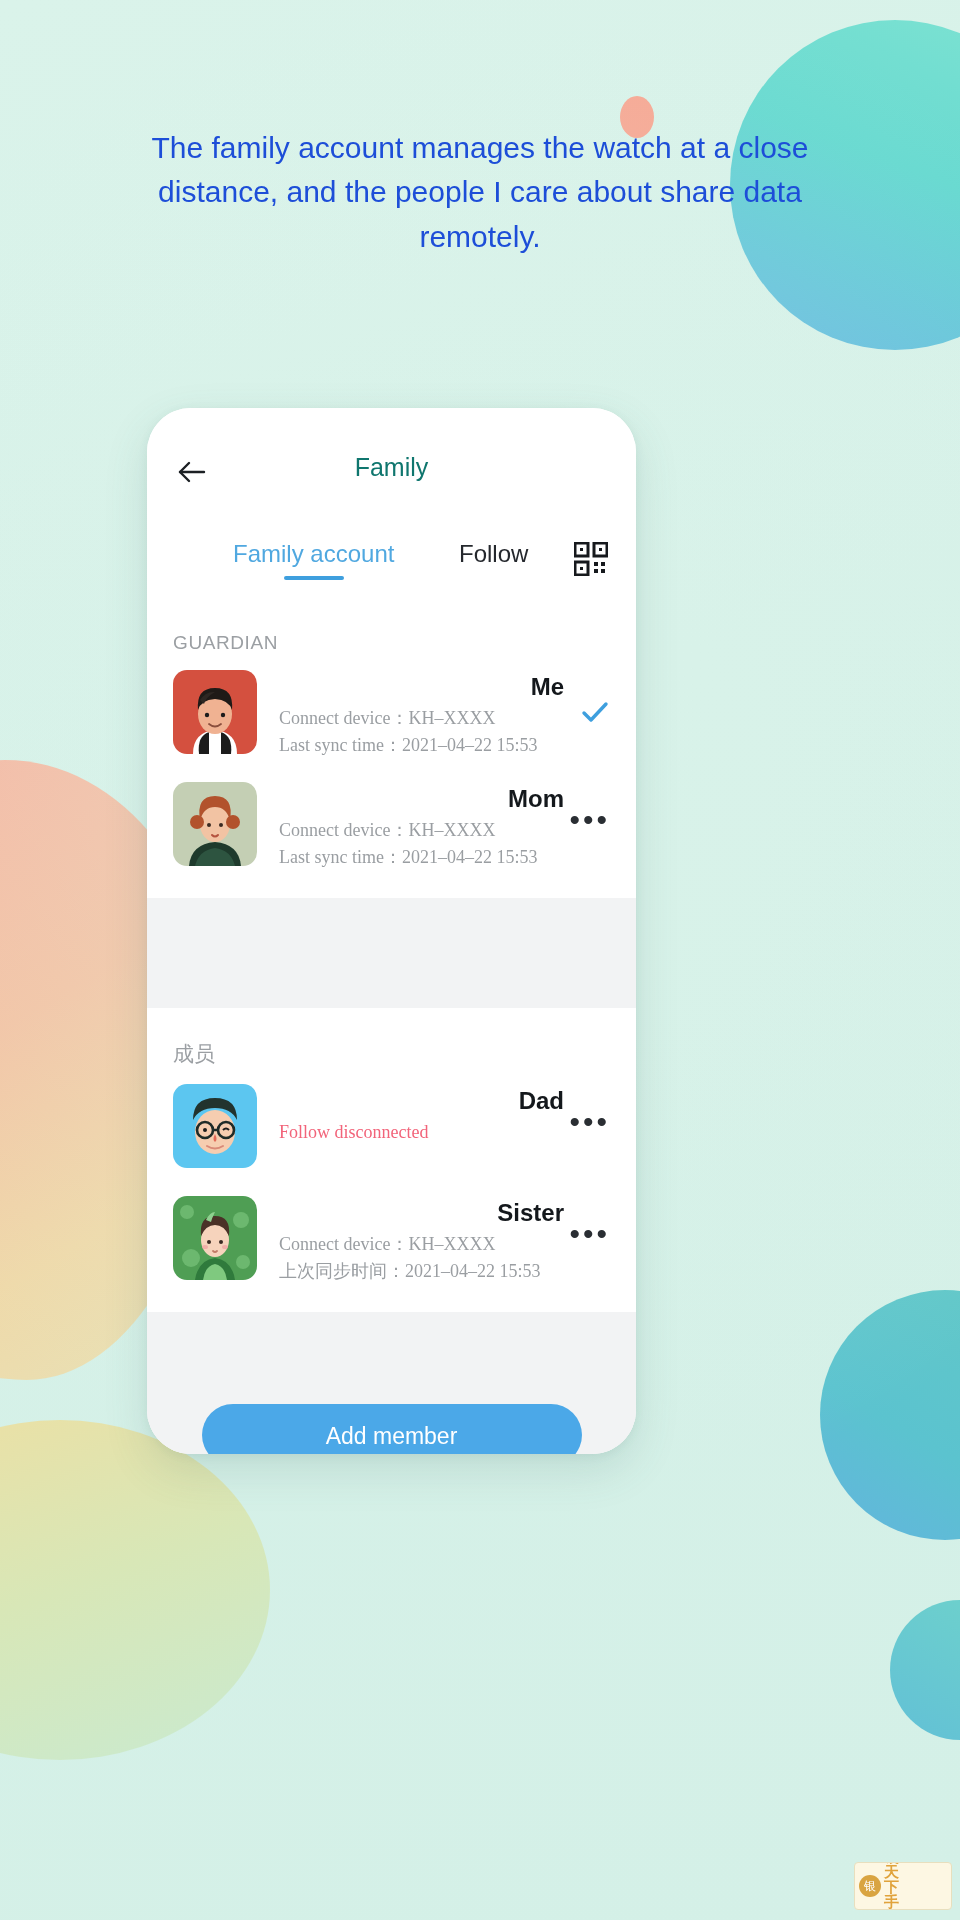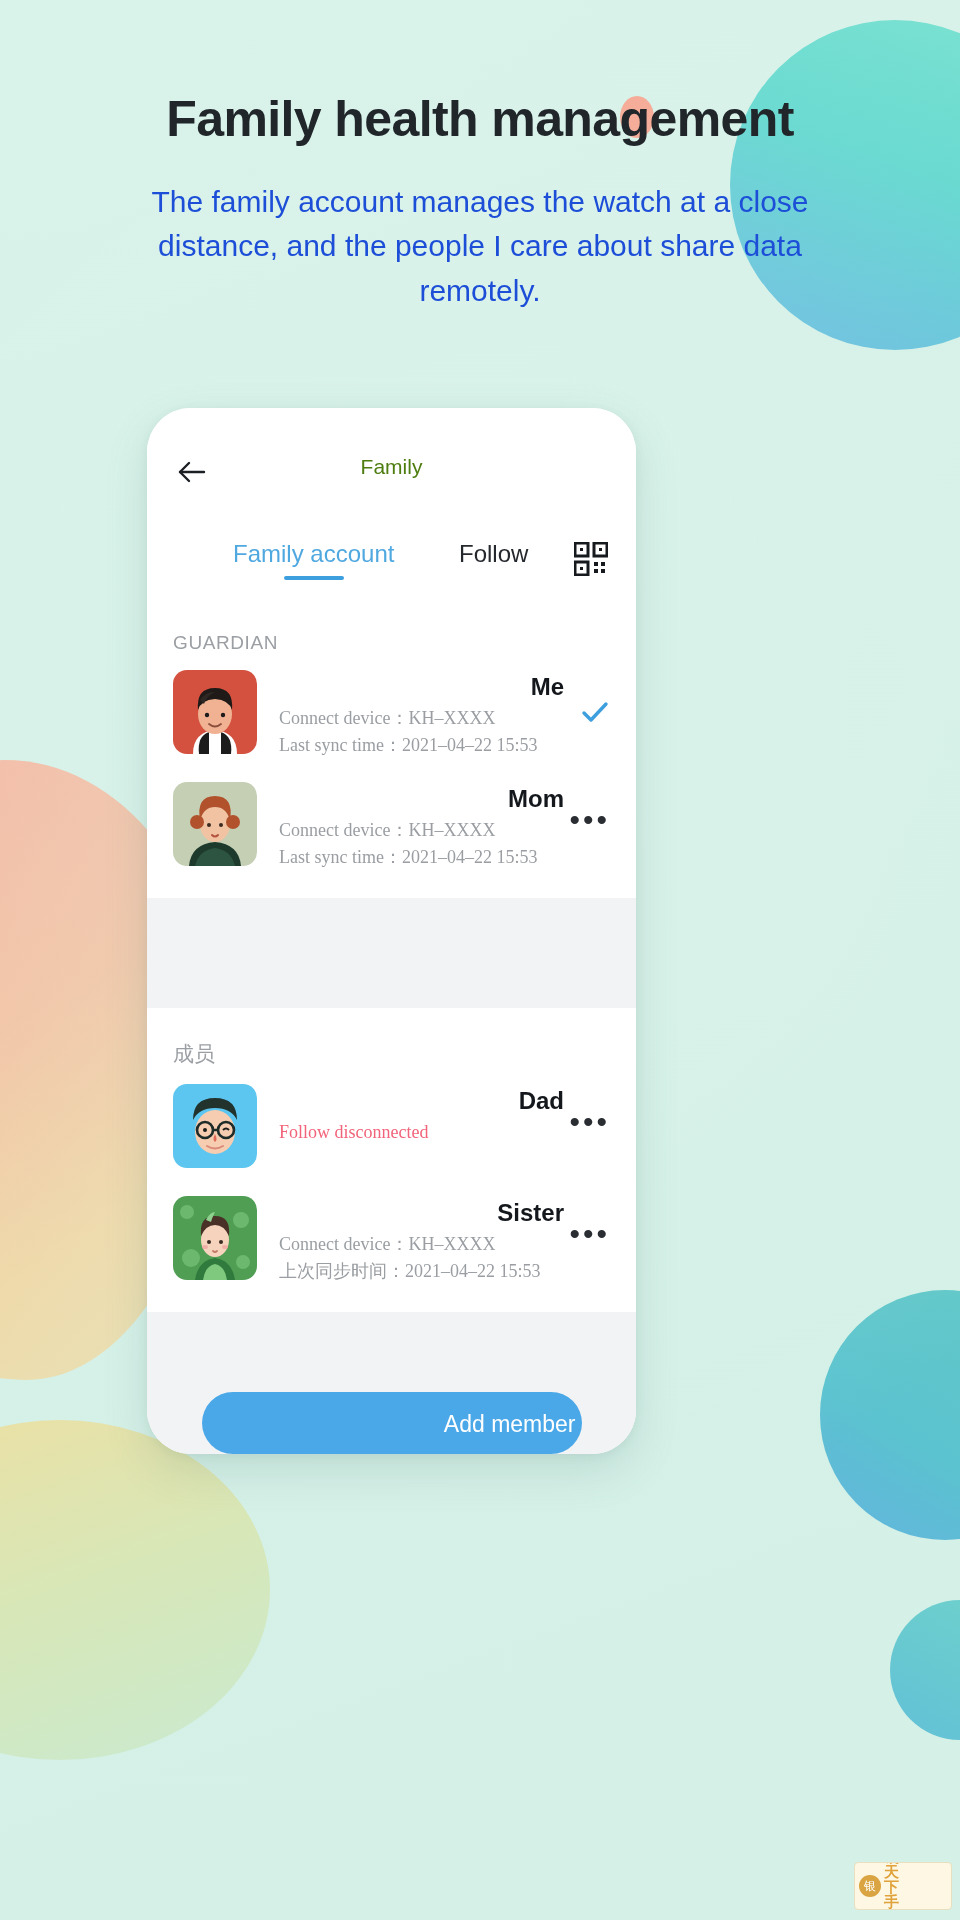--- a/index.html
+++ b/index.html
@@ -126,22 +126,22 @@
     position: absolute;
     left: 22px;
     top: 44px;
     width: 46px; height: 40px;
     display: flex; align-items: center; justify-content: center;
     cursor: pointer;
   }
   #nav-title {
     width: 100%;
     text-align: center;
-    font-size: 21px;
-    color: #4d7c0f;
+    font-size: 25px;
+    color: #0f766e;
     font-weight: 400;
   }
 
   
   #tabbar {
     flex: 0 0 76px;
     height: 76px;
     background: #fff;
     display: flex;
     align-items: center;
@@ -258,25 +258,25 @@
   }
 
   
   #footer {
     background: #f2f3f4;
     flex: 1 1 auto;
     padding-top: 32px;
   }
   #add-member {
     display: block;
-    margin: 0 auto;
+    margin: 12px auto;
     width: 380px;
     height: 62px;
     line-height: 62px;
-    text-align: right;
+    text-align: center;
     border-radius: 31px;
     background: #4ba8e8;
     color: #fff;
     font-size: 23px;
     border: none;
     cursor: pointer;
     font-family: inherit;
   }
 
   
@@ -325,21 +325,20 @@
   <div class="blob blob-tealright"></div>
   <div class="blob blob-coraldot"></div>
   <div class="blob blob-peach"></div>
   <div class="blob blob-lime"></div>
   <div class="blob blob-tealbottom"></div>
   <div class="blob blob-tealbottom2"></div>
   <div class="veil"></div>
 </div>
 
 <div id="headline">
-  <h1 id="title">Family health management</h1>
   <p id="subtitle">The family account manages the watch at a close distance, and the people I care about share data remotely.</p>
 </div>
 
 <div id="phone">
 
   <div id="navbar">
     <div id="back-btn">
       <svg width="30" height="24" viewBox="0 0 30 24">
         <path d="M12 3 L3 12 L12 21" fill="none" stroke="#1c2024" stroke-width="2.4" stroke-linecap="round" stroke-linejoin="round"></path>
         <path d="M3 12 H27" fill="none" stroke="#1c2024" stroke-width="2.4" stroke-linecap="round"></path>

